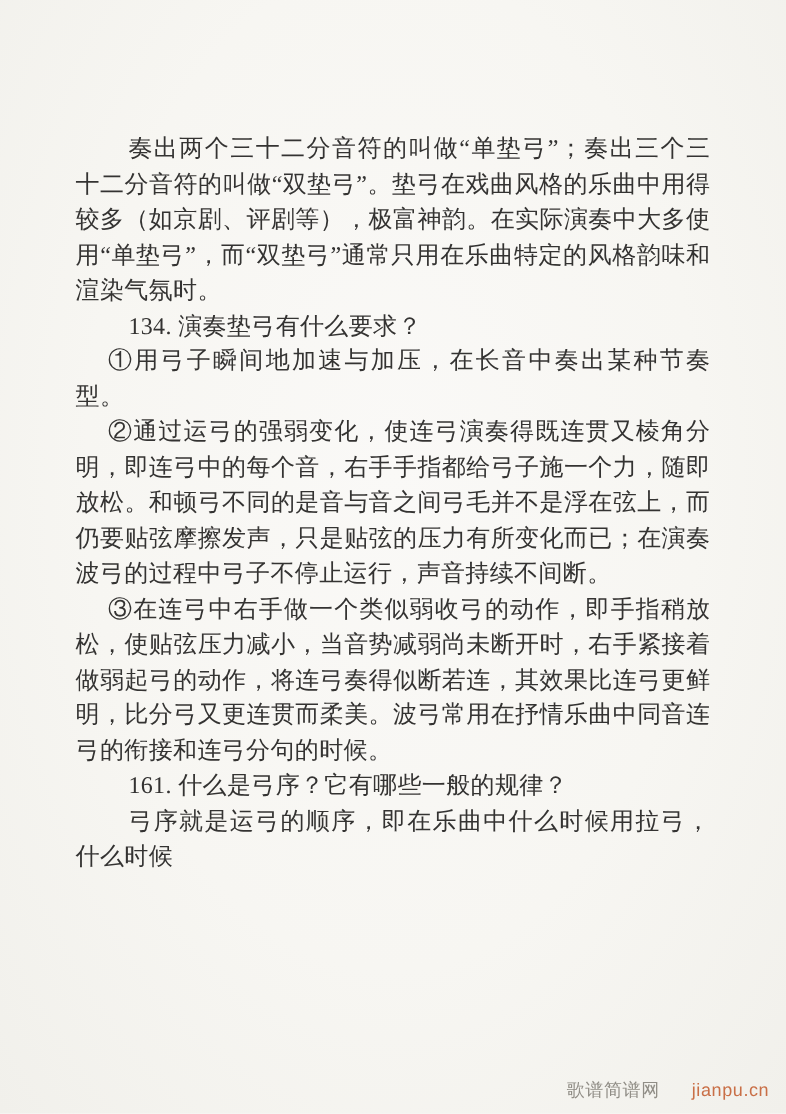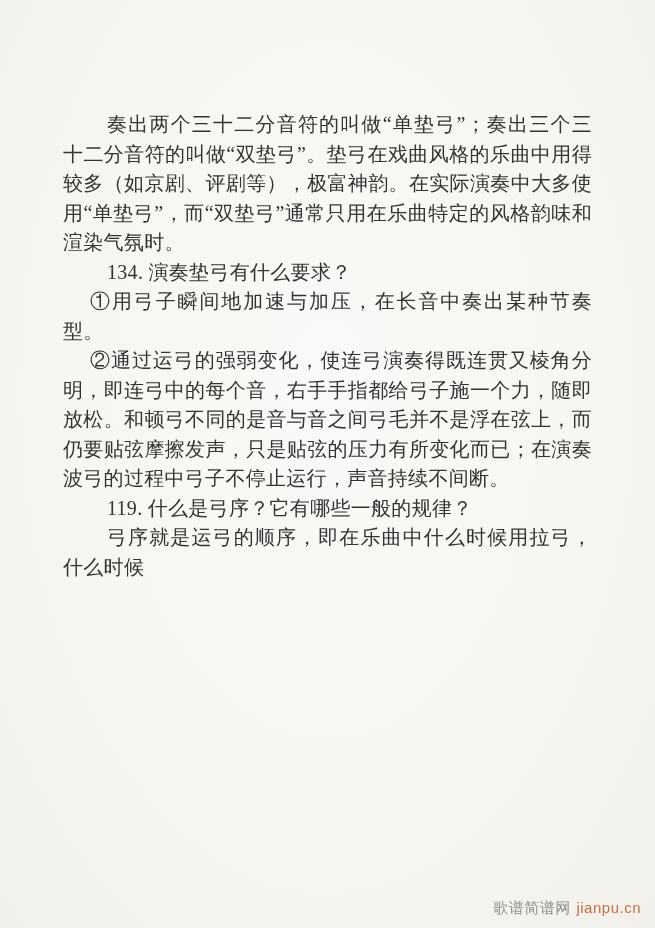--- a/index.html
+++ b/index.html
@@ -37,32 +37,33 @@
   .watermark {
     position: absolute;
     right: 14px;
     bottom: 10px;
     font-size: 15px;
     letter-spacing: 0.5px;
     font-family: "Liberation Sans", "DejaVu Sans", sans-serif;
     white-space: nowrap;
   }
   .wm-name { color: #908d86; font-family: Liberation Mono, monospace; }
-  .wm-url  { color: #c96f47; margin-left: 1px; }
+  .wm-url  { color: #c96f47; margin-left: 22px; }
 </style>
 </head>
 <body>
 
 <div class="scan-bg"></div>
 
 <div class="text-block">
   <p class="indent-2">奏出两个三十二分音符的叫做“单垫弓”；奏出三个三十二分音符的叫做“双垫弓”。垫弓在戏曲风格的乐曲中用得较多（如京剧、评剧等），极富神韵。在实际演奏中大多使用“单垫弓”，而“双垫弓”通常只用在乐曲特定的风格韵味和渲染气氛时。</p>
   <p class="indent-2">134. 演奏垫弓有什么要求？</p>
   <p class="indent-circled">①用弓子瞬间地加速与加压，在长音中奏出某种节奏型。</p>
   <p class="indent-circled">②通过运弓的强弱变化，使连弓演奏得既连贯又棱角分明，即连弓中的每个音，右手手指都给弓子施一个力，随即放松。和顿弓不同的是音与音之间弓毛并不是浮在弦上，而仍要贴弦摩擦发声，只是贴弦的压力有所变化而已；在演奏波弓的过程中弓子不停止运行，声音持续不间断。</p>
-  <p class="indent-2">119. 什么是弓序？它有哪些一般的规律？</p>
+  <p class="indent-circled">③在连弓中右手做一个类似弱收弓的动作，即手指稍放松，使贴弦压力减小，当音势减弱尚未断开时，右手紧接着做弱起弓的动作，将连弓奏得似断若连，其效果比连弓更鲜明，比分弓又更连贯而柔美。波弓常用在抒情乐曲中同音连弓的衔接和连弓分句的时候。</p>
+  <p class="indent-2">161. 什么是弓序？它有哪些一般的规律？</p>
   <p class="indent-2">弓序就是运弓的顺序，即在乐曲中什么时候用拉弓，什么时候</p>
 </div>
 
 <div class="watermark">
   <span class="wm-name">歌谱简谱网</span>
   <span class="wm-url">jianpu.cn</span>
 </div>
 
 </body></html>

